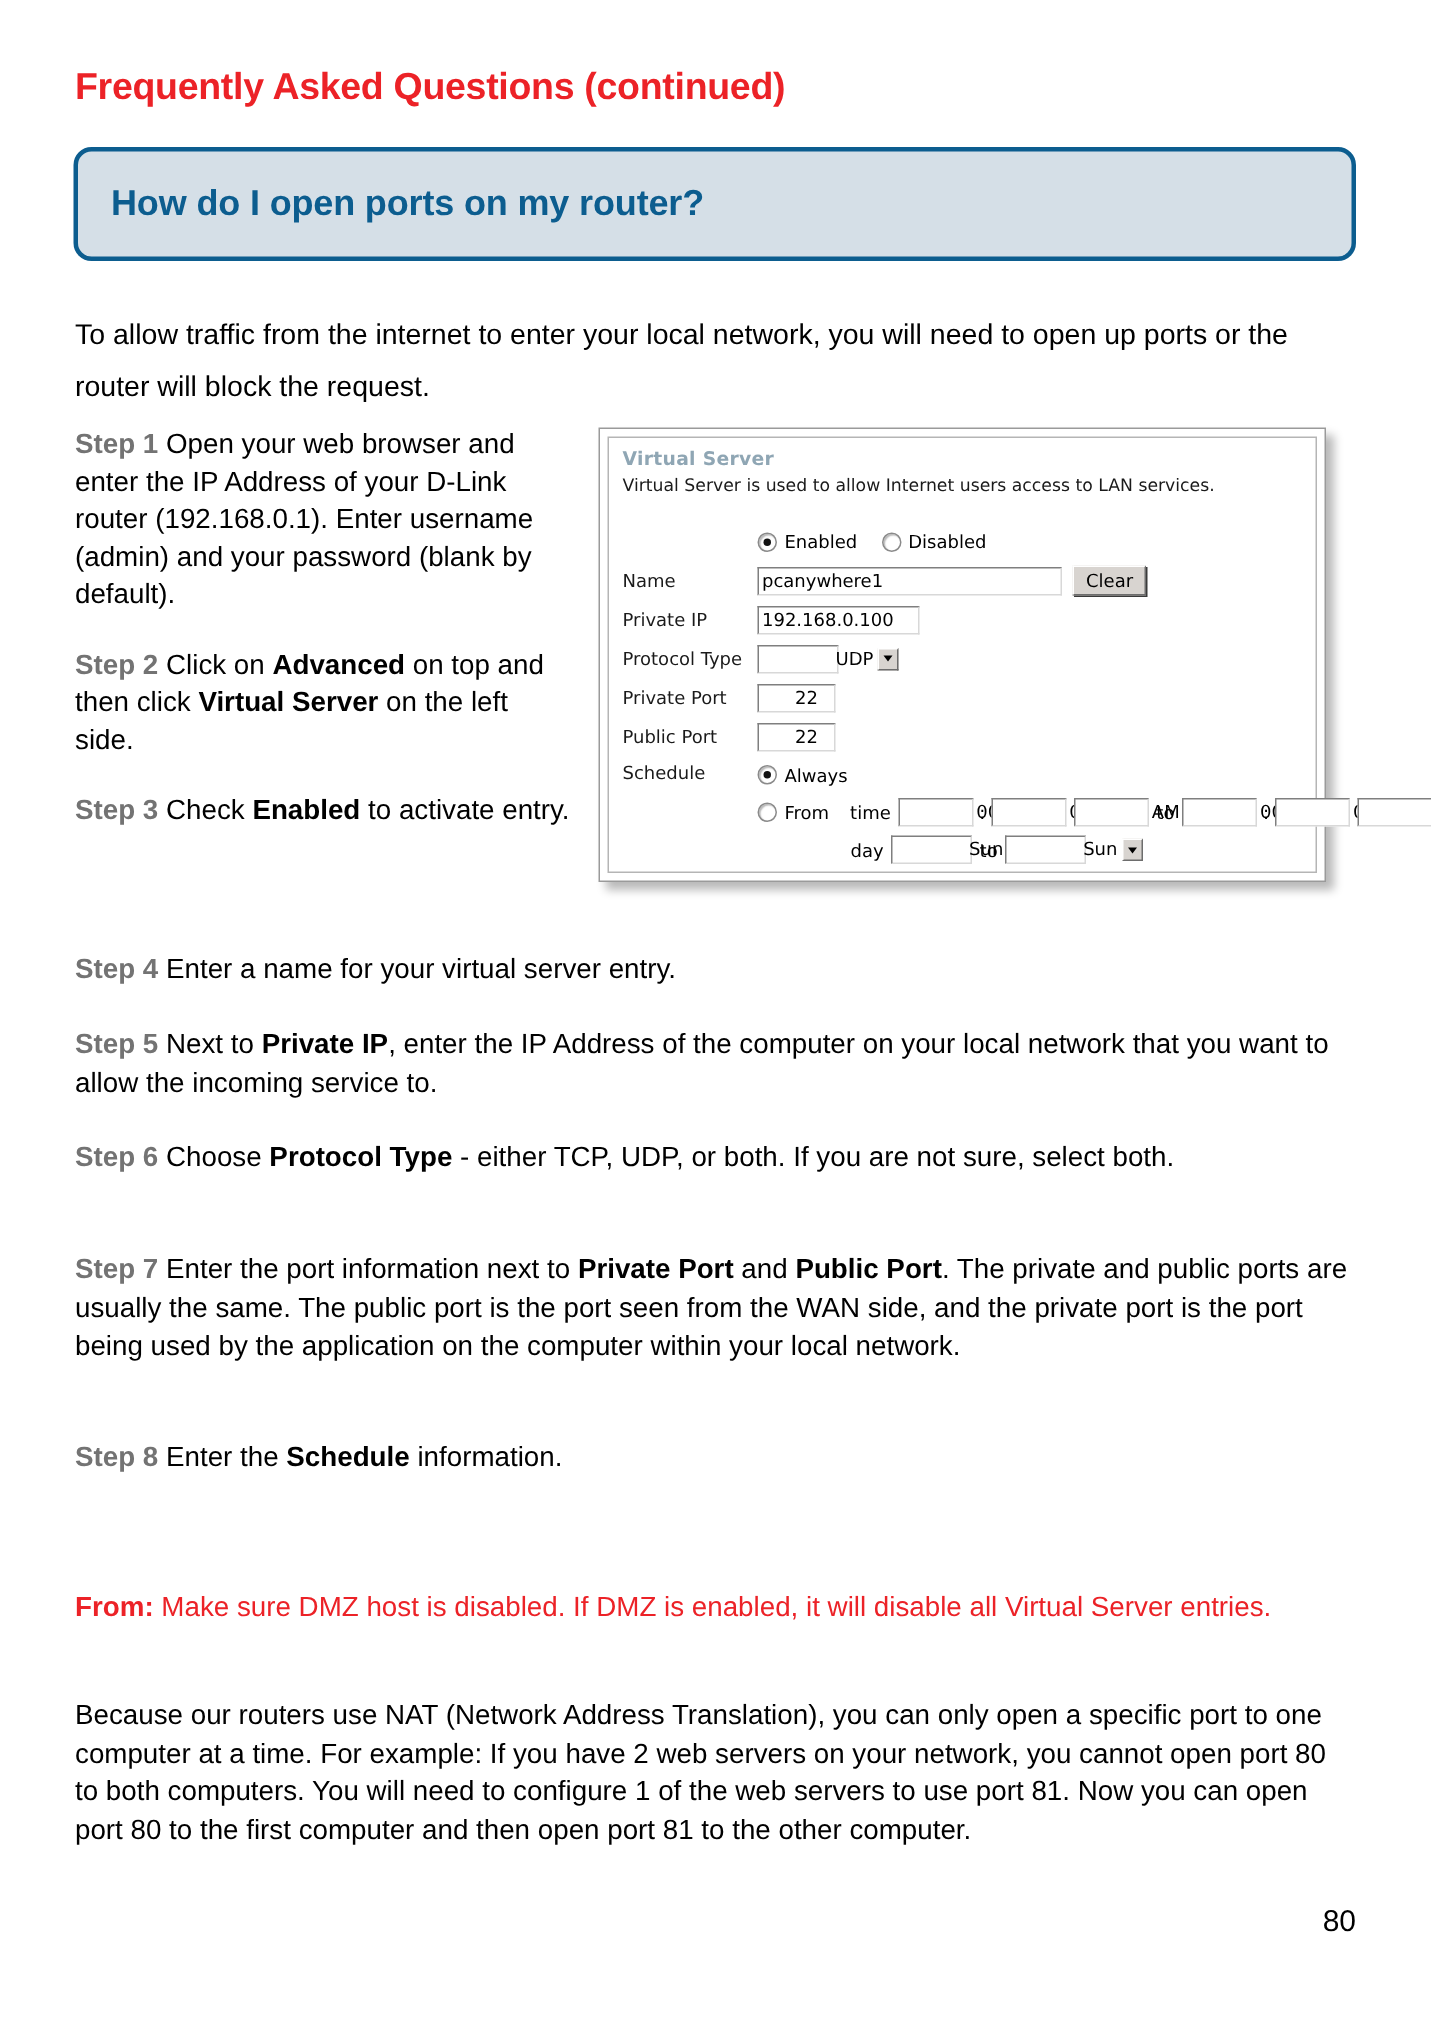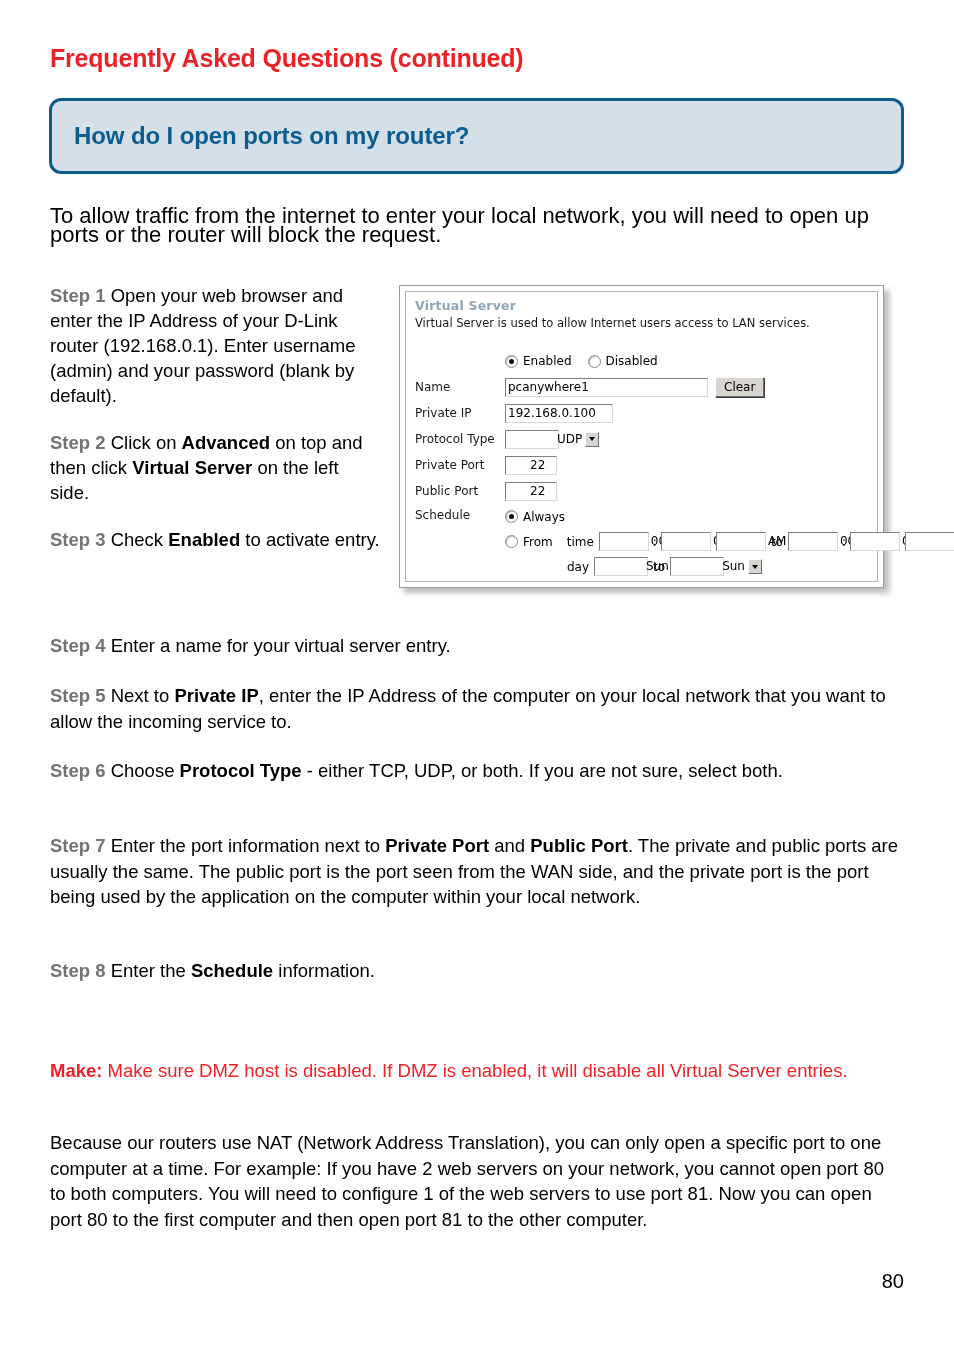--- a/index.html
+++ b/index.html
@@ -56,22 +56,22 @@
     color: #0c5d8f;
     letter-spacing: -0.1px;
   }
 
   
   .intro {
     position: absolute;
     left: 50px;
     top: 206px;
     width: 845px;
-    font-size: 22px;
-    line-height: 19px;
+    font-size: 19px;
+    line-height: 35px;
     color: #000;
   }
 
   .left-col {
     position: absolute;
     left: 50px;
     top: 283px;
     width: 330px;
     font-size: 18.5px;
     line-height: 25px;
@@ -468,20 +468,20 @@
   <div class="full-col" style="top:833px;">
     <span class="step-label">Step 7</span><span> Enter the port information next to </span><b>Private Port</b><span> and </span><b>Public Port</b><span>. The private and public ports are usually the same. The public port is the port seen from the WAN side, and the private port is the port being used by the application on the computer within your local network.</span>
   </div>
 
   <div class="full-col" style="top:958px;">
     <span class="step-label">Step 8</span><span> Enter the </span><b>Schedule</b><span> information.</span>
   </div>
 
 
   <div class="full-col note-para" style="top:1058px;">
-    <b class="note-label">Make:</b><span> Make sure DMZ host is disabled. If DMZ is enabled, it will disable all Virtual Server entries.</span>
+    <b class="note-label">From:</b><span> Make sure DMZ host is disabled. If DMZ is enabled, it will disable all Virtual Server entries.</span>
   </div>
 
   <div class="full-col" style="top:1130px;">Because our routers use NAT (Network Address Translation), you can only open a specific port to one computer at a time. For example: If you have 2 web servers on your network, you cannot open port 80 to both computers. You will need to configure 1 of the web servers to use port 81. Now you can open port 80 to the first computer and then open port 81 to the other computer.</div>
 
   <div class="page-number">80</div>
 
 </div>
 
 </body></html>

